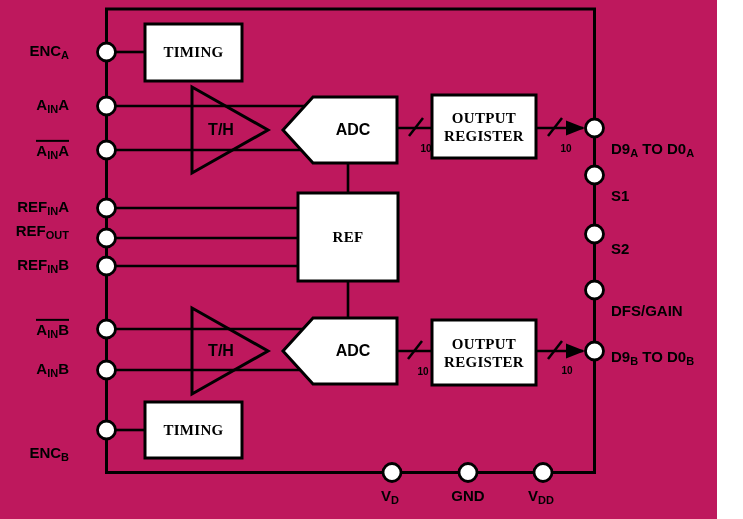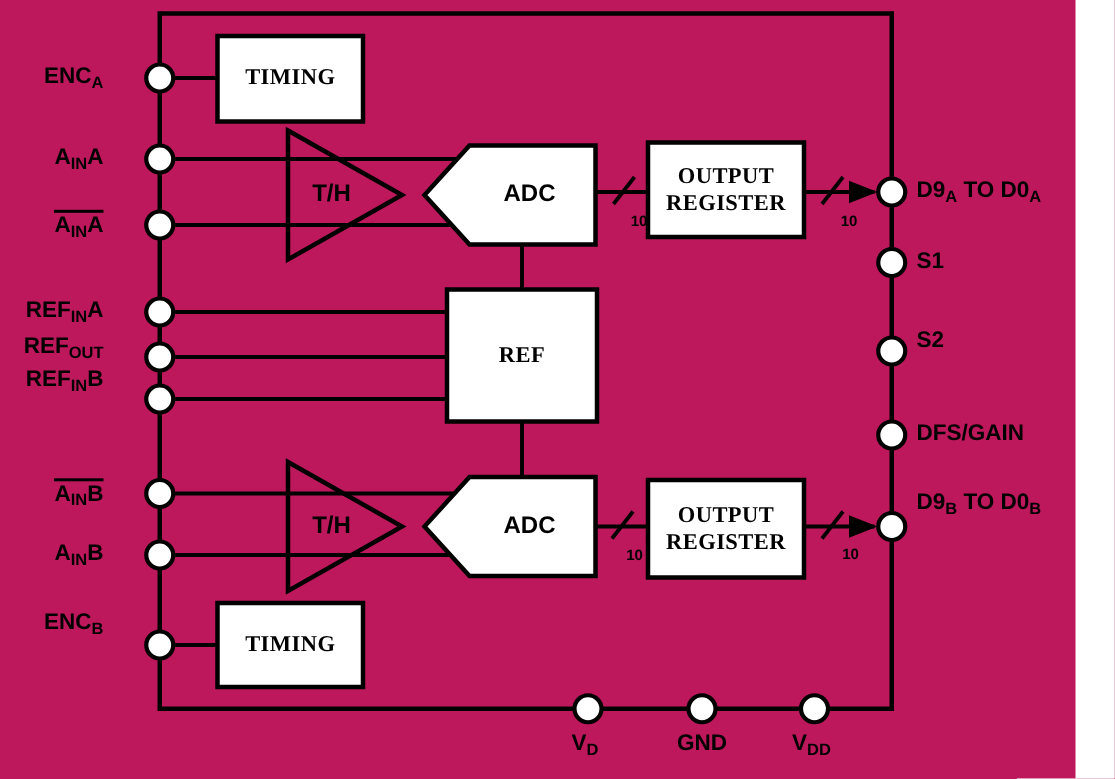--- a/index.html
+++ b/index.html
@@ -4,21 +4,21 @@
 <style>
   html,body { margin:0; padding:0; background:#ffffff; }
   .canvas {
     position:relative; width:717px; height:519px; background:#be185d;
     font-family:"Liberation Sans", sans-serif; font-weight:bold; color:#000;
     overflow:hidden;
   }
   .canvas svg { position:absolute; left:0; top:0; }
   .lbl { position:absolute; font-size:15px; font-weight:bold; white-space:nowrap; line-height:1.1; }
   .lbl-left  { right:648px; transform:translateY(-52%); text-align:right; }
-  .lbl-right { left:611px; transform:translateY(-52%); }
+  .lbl-right { left:611px; transform:translateY(-52%);margin-top:22px; }
   .lbl-bottom{ top:488px; transform:translateX(-50%); }
   .sb { font-size:11px; position:relative; top:3px; letter-spacing:0; }
   .ovwrap { display:inline-block; }
   .ov { border-top:2.5px solid #000; padding-top:1px; }
   .blk { position:absolute; display:flex; flex-direction:column; align-items:center;
          justify-content:center; text-align:center; font-size:15px; letter-spacing:0.3px;font-family:Liberation Serif, serif; }
   .ctr { position:absolute; transform:translate(-50%,-50%); font-size:16px; white-space:nowrap; }
   .busw { position:absolute; transform:translate(-50%,-50%); font-size:10px;margin-left:12px; }
 </style>
 </head>
@@ -90,24 +90,24 @@
       <circle cx="468" cy="472.5" r="9"></circle>
       <circle cx="543" cy="472.5" r="9"></circle>
     </g>
   </svg>
 
   <div class="lbl lbl-left" style="top:52px"><span class="ovwrap"><span>ENC</span><span class="sb">A</span><span></span></span></div>
   <div class="lbl lbl-left" style="top:106px"><span class="ovwrap"><span>A</span><span class="sb">IN</span><span>A</span></span></div>
   <div class="lbl lbl-left" style="top:150px"><span class="ovwrap ov"><span>A</span><span class="sb">IN</span><span>A</span></span></div>
   <div class="lbl lbl-left" style="top:208px"><span class="ovwrap"><span>REF</span><span class="sb">IN</span><span>A</span></span></div>
   <div class="lbl lbl-left" style="top:232px"><span class="ovwrap"><span>REF</span><span class="sb">OUT</span><span></span></span></div>
-  <div class="lbl lbl-left" style="top:254px"><span class="ovwrap"><span>REF</span><span class="sb">IN</span><span>B</span></span></div>
+  <div class="lbl lbl-left" style="top:266px"><span class="ovwrap"><span>REF</span><span class="sb">IN</span><span>B</span></span></div>
   <div class="lbl lbl-left" style="top:329px"><span class="ovwrap ov"><span>A</span><span class="sb">IN</span><span>B</span></span></div>
   <div class="lbl lbl-left" style="top:370px"><span class="ovwrap"><span>A</span><span class="sb">IN</span><span>B</span></span></div>
-  <div class="lbl lbl-left" style="top:416px"><span class="ovwrap"><span>ENC</span><span class="sb">B</span><span></span></span></div>
+  <div class="lbl lbl-left" style="top:454px"><span class="ovwrap"><span>ENC</span><span class="sb">B</span><span></span></span></div>
 
   <div class="lbl lbl-right" style="top:128px"><span>D9</span><span class="sb">A</span><span> TO D0</span><span class="sb">A</span></div>
   <div class="lbl lbl-right" style="top:175px"><span>S1</span></div>
   <div class="lbl lbl-right" style="top:228px"><span>S2</span></div>
   <div class="lbl lbl-right" style="top:290px"><span>DFS/GAIN</span></div>
   <div class="lbl lbl-right" style="top:336px"><span>D9</span><span class="sb">B</span><span> TO D0</span><span class="sb">B</span></div>
 
   <div class="lbl lbl-bottom" style="left:390px"><span>V</span><span class="sb">D</span></div>
   <div class="lbl lbl-bottom" style="left:468px"><span>GND</span><span class="sb"></span></div>
   <div class="lbl lbl-bottom" style="left:541px"><span>V</span><span class="sb">DD</span></div>

